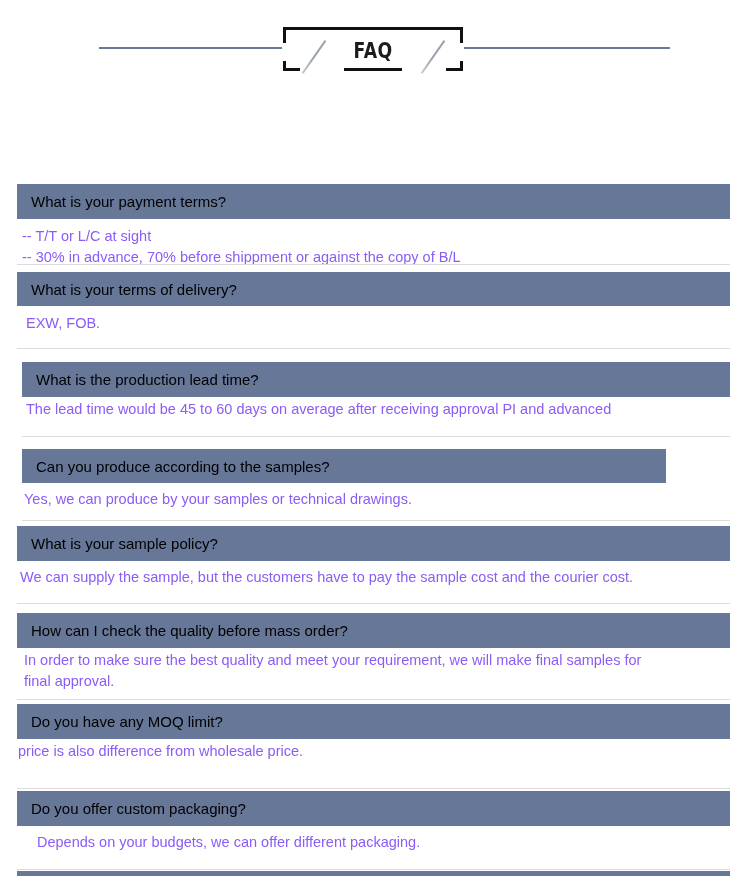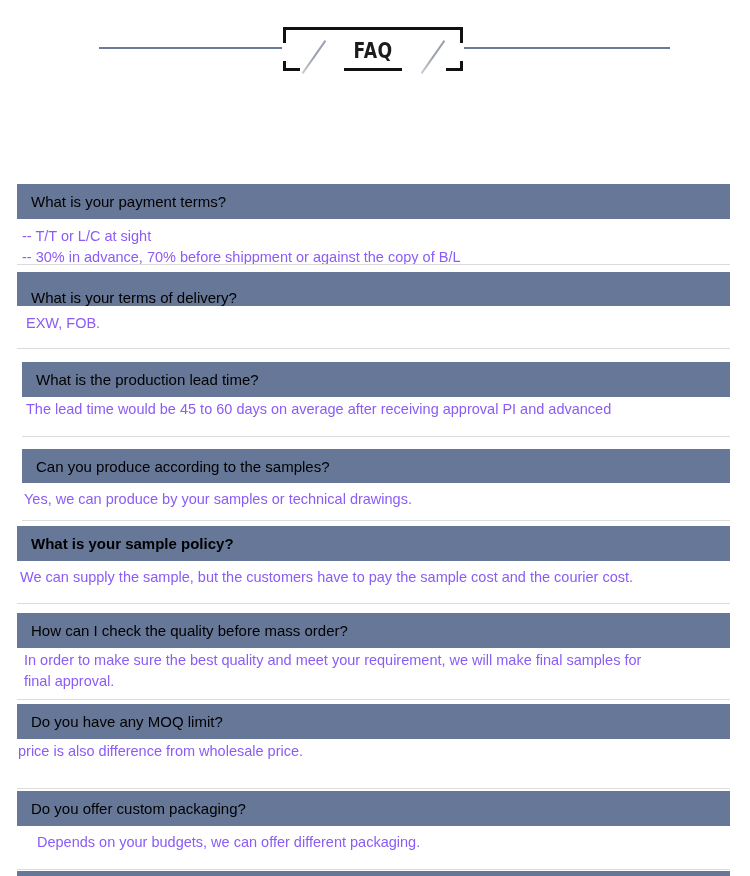--- a/index.html
+++ b/index.html
@@ -131,48 +131,48 @@
       <div class="q-bar" style="position: absolute; left: 17px; top: 98px; width: 713px; height: 35px;">
         <span>What is your payment terms?</span>
       </div>
       <div class="a-body" style="position: absolute; left: 22px; top: 140px; width: 714px;">
         <div class="a-line">-- T/T or L/C at sight</div>
         <div class="a-line">-- 30% in advance, 70% before shippment or against the copy of B/L</div>
       </div>
       <div class="hairline" style="position: absolute; left: 17px; top: 178px; width: 713px;"></div>
     </div>
     <div class="faq-item">
-      <div class="q-bar" style="position: absolute; left: 17px; top: 186px; width: 713px; height: 34px; align-items: flex-end;">
+      <div class="q-bar" style="position: absolute; left: 17px; top: 186px; width: 713px; height: 34px;">
         <span>What is your terms of delivery?</span>
       </div>
       <div class="a-body" style="position: absolute; left: 26px; top: 227px; width: 710px;">
         <div class="a-line">EXW, FOB.</div>
       </div>
       <div class="hairline" style="position: absolute; left: 17px; top: 262px; width: 713px;"></div>
     </div>
     <div class="faq-item">
       <div class="q-bar" style="position: absolute; left: 22px; top: 276px; width: 708px; height: 35px;">
         <span>What is the production lead time?</span>
       </div>
       <div class="a-body" style="position: absolute; left: 26px; top: 313px; width: 710px;">
         <div class="a-line">The lead time would be 45 to 60 days on average after receiving approval PI and advanced</div>
       </div>
       <div class="hairline" style="position: absolute; left: 22px; top: 350px; width: 708px;"></div>
     </div>
     <div class="faq-item">
-      <div class="q-bar" style="position: absolute; left: 22px; top: 363px; width: 708px; height: 34px;">
+      <div class="q-bar" style="position: absolute; left: 22px; top: 363px; width: 644px; height: 34px;">
         <span>Can you produce according to the samples?</span>
       </div>
       <div class="a-body" style="position: absolute; left: 24px; top: 403px; width: 712px;">
         <div class="a-line">Yes, we can produce by your samples or technical drawings.</div>
       </div>
       <div class="hairline" style="position: absolute; left: 22px; top: 434px; width: 708px;"></div>
     </div>
     <div class="faq-item">
-      <div class="q-bar" style="position: absolute; left: 17px; top: 440px; width: 713px; height: 35px; font-weight: bold;">
+      <div class="q-bar" style="position: absolute; left: 17px; top: 440px; width: 713px; height: 35px;">
         <span>What is your sample policy?</span>
       </div>
       <div class="a-body" style="position: absolute; left: 20px; top: 481px; width: 716px;">
         <div class="a-line">We can supply the sample, but the customers have to pay the sample cost and the courier cost.</div>
       </div>
       <div class="hairline" style="position: absolute; left: 17px; top: 517px; width: 713px;"></div>
     </div>
     <div class="faq-item">
       <div class="q-bar" style="position: absolute; left: 17px; top: 527px; width: 713px; height: 35px;">
         <span>How can I check the quality before mass order?</span>

